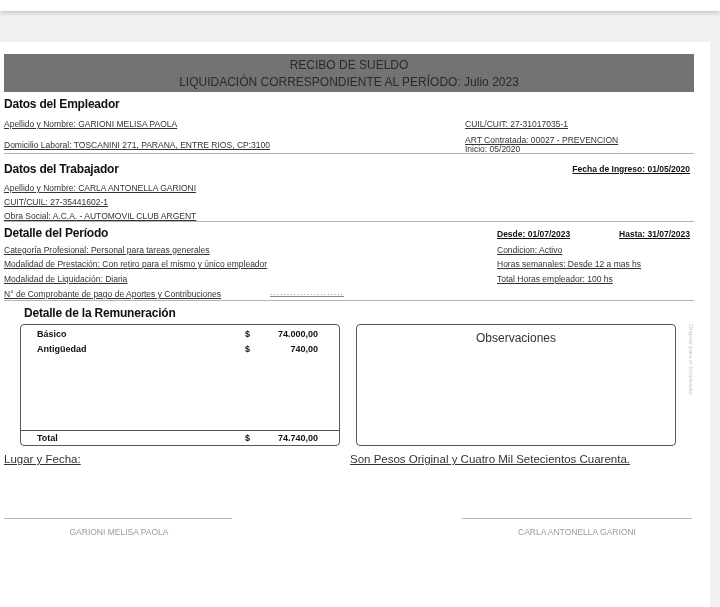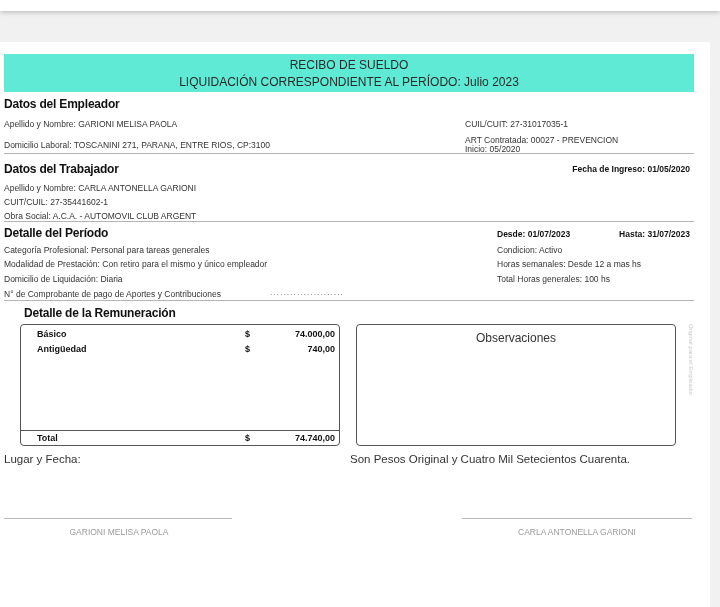--- a/index.html
+++ b/index.html
@@ -4,34 +4,34 @@
   <style>
     * { box-sizing: border-box; margin: 0; padding: 0; }
     html, body { width: 720px; height: 607px; overflow: hidden; background: #f1f1f1; }
     body { font-family: "Liberation Sans", sans-serif; color: #222; position: relative; }
 
     .topbar { position: absolute; left: 0; top: 0; width: 720px; height: 11px; background: #ffffff;
       box-shadow: 0 2px 4px rgba(0,0,0,0.18); z-index: 3; }
     .page { position: absolute; left: 0; top: 42px; width: 710px; height: 565px; background: #ffffff; }
     .scroll-track { position: absolute; right: 0; top: 11px; width: 10px; height: 596px; background: #f1f1f1; }
 
-    .header-band { position: absolute; left: 4px; top: 12px; width: 690px; height: 38px; background: #5eead4;
+    .header-band { position: absolute; left: 4px; top: 12px; width: 690px; height: 38px; background: #737373;
       text-align: center; font-size: 12px; color: #2a2a2a; line-height: 17px; padding-top: 3px; }
 
     .sec-title { position: absolute; font-weight: bold; font-size: 12px; color: #111; letter-spacing: -0.2px; }
-    .txt { position: absolute; font-size: 8.5px; color: #333; white-space: nowrap; }
+    .txt { position: absolute; font-size: 8.5px; color: #333; white-space: nowrap; text-decoration: underline; }
     .bold { font-weight: bold; color: #111; }
     .hr { position: absolute; height: 1px; background: #b5b5b5; }
 
     .rem-box { position: absolute; left: 20px; top: 282px; width: 320px; height: 122px; border: 1px solid #555;
       border-radius: 4px; }
     .rem-row { position: absolute; left: 12px; right: 4px; height: 12px; font-size: 9px; font-weight: bold; color: #111; }
     .rem-row .c-label { position: absolute; left: 4px; }
     .rem-row .c-cur { position: absolute; left: 212px; }
-    .rem-row .c-amt { position: absolute; right: 0; }
+    .rem-row .c-amt { position: absolute; right: 17px; }
     .rem-total-line { position: absolute; left: 0; right: 0; top: 105px; height: 1px; background: #555; }
 
     .obs-box { position: absolute; left: 356px; top: 282px; width: 320px; height: 122px; border: 1px solid #555;
       border-radius: 4px; }
     .obs-title { position: absolute; left: 0; right: 0; top: 6px; text-align: center; font-size: 12px; color: #333; }
     .vert { position: absolute; left: 684px; top: 282px; width: 10px; height: 90px; font-size: 6px; color: #c8c8c8;
       writing-mode: vertical-rl; white-space: nowrap; }
 
     .sig-line { position: absolute; height: 1px; background: #b8b8b8; top: 476px; }
     .sig-name { position: absolute; top: 485px; font-size: 8.5px; color: #9a9a9a; text-align: center; width: 230px; }
@@ -62,26 +62,26 @@
   <div class="txt" style="left:4px; top:141px;">Apellido y Nombre: CARLA ANTONELLA GARIONI</div>
   <div class="txt" style="left:4px; top:155px;">CUIT/CUIL: 27-35441602-1</div>
   <div class="txt" style="left:4px; top:169px;">Obra Social: A.C.A. - AUTOMOVIL CLUB ARGENT</div>
   <div class="hr" style="left:4px; top:179px; width:690px;"></div>
 
   <div class="sec-title" style="left:4px; top:184px;">Detalle del Período</div>
   <div class="txt bold" style="left:497px; top:187px;">Desde: 01/07/2023</div>
   <div class="txt bold" style="right:20px; top:187px;">Hasta: 31/07/2023</div>
   <div class="txt" style="left:4px; top:203px;">Categoría Profesional: Personal para tareas generales</div>
   <div class="txt" style="left:4px; top:217px;">Modalidad de Prestación: Con retiro para el mismo y único empleador</div>
-  <div class="txt" style="left:4px; top:232px;">Domicilio de Liquidación: Diaria</div>
+  <div class="txt" style="left:4px; top:232px;">Modalidad de Liquidación: Diaria</div>
   <div class="txt" style="left:4px; top:247px;">N° de Comprobante de pago de Aportes y Contribuciones</div>
   <div class="txt" style="left:270px; top:245px; color:#888; letter-spacing:1px;">......................</div>
   <div class="txt" style="left:497px; top:203px;">Condicion: Activo</div>
   <div class="txt" style="left:497px; top:217px;">Horas semanales: Desde 12 a mas hs</div>
-  <div class="txt" style="left:497px; top:232px;">Total Horas generales: 100 hs</div>
+  <div class="txt" style="left:497px; top:232px;">Total Horas empleador: 100 hs</div>
   <div class="hr" style="left:4px; top:258px; width:690px;"></div>
 
   <div class="sec-title" style="left:4px; top:264px;padding-left:20px;">Detalle de la Remuneración</div>
 
   <div class="rem-box">
     <div class="rem-row" style="top:4px;">
       <span class="c-label">Básico</span>
       <span class="c-cur">$</span>
       <span class="c-amt">74.000,00</span>
     </div>

